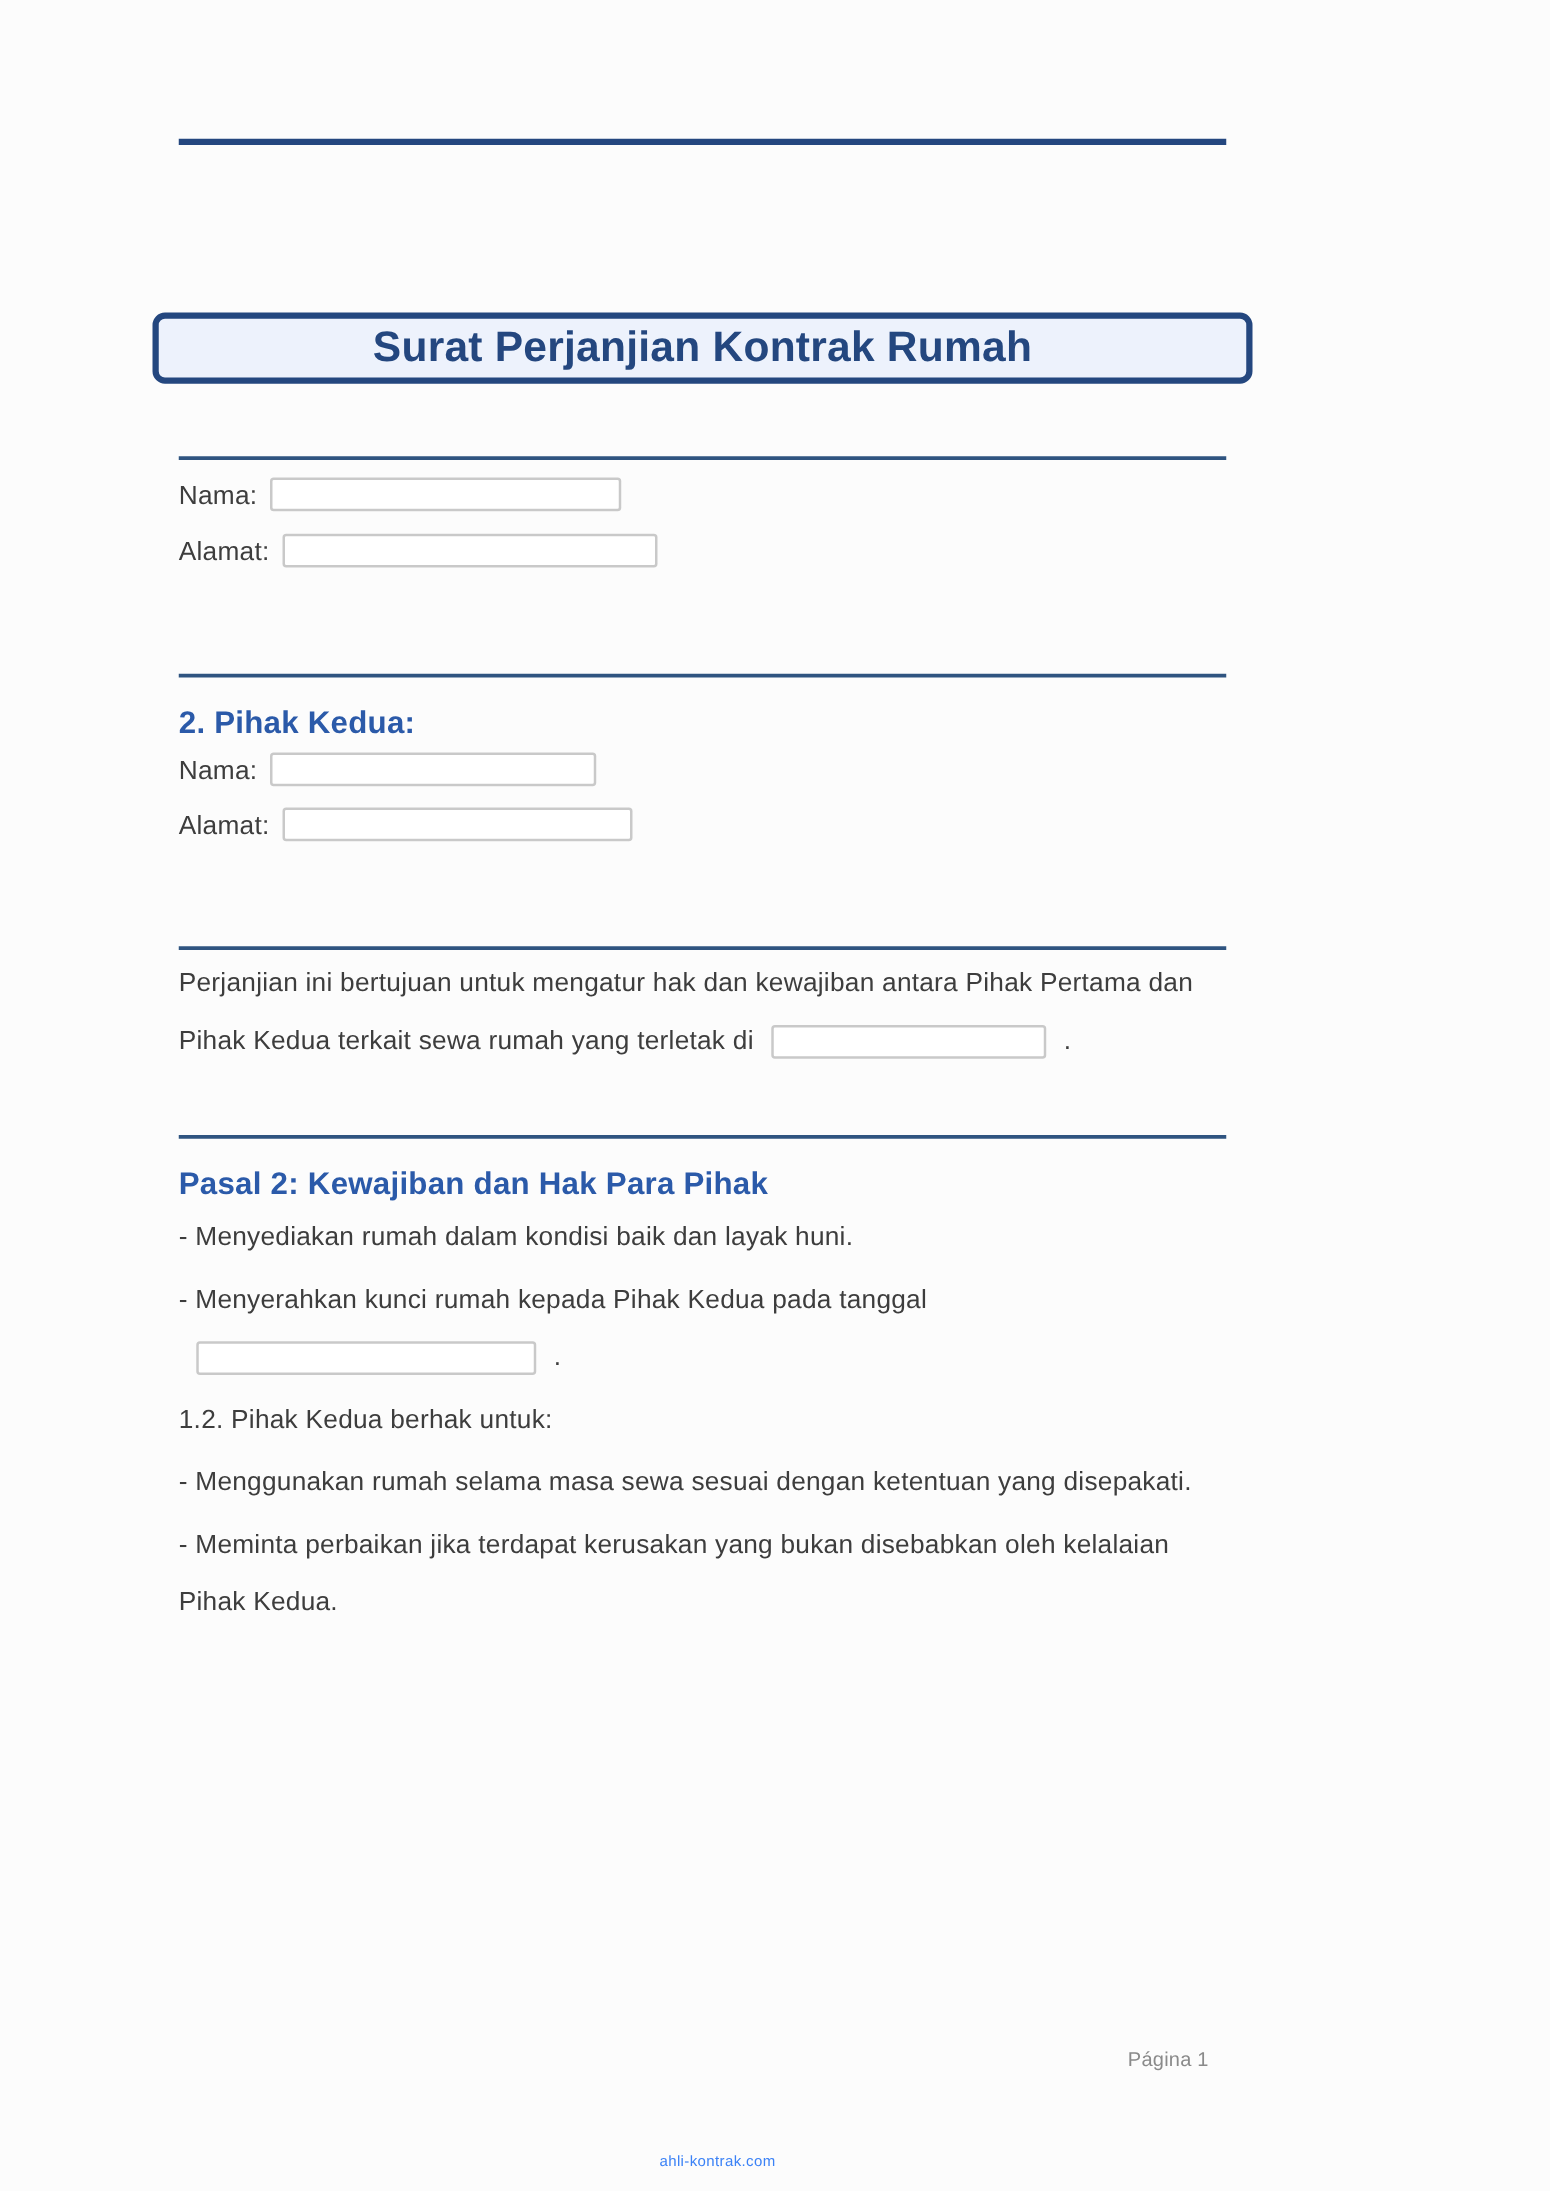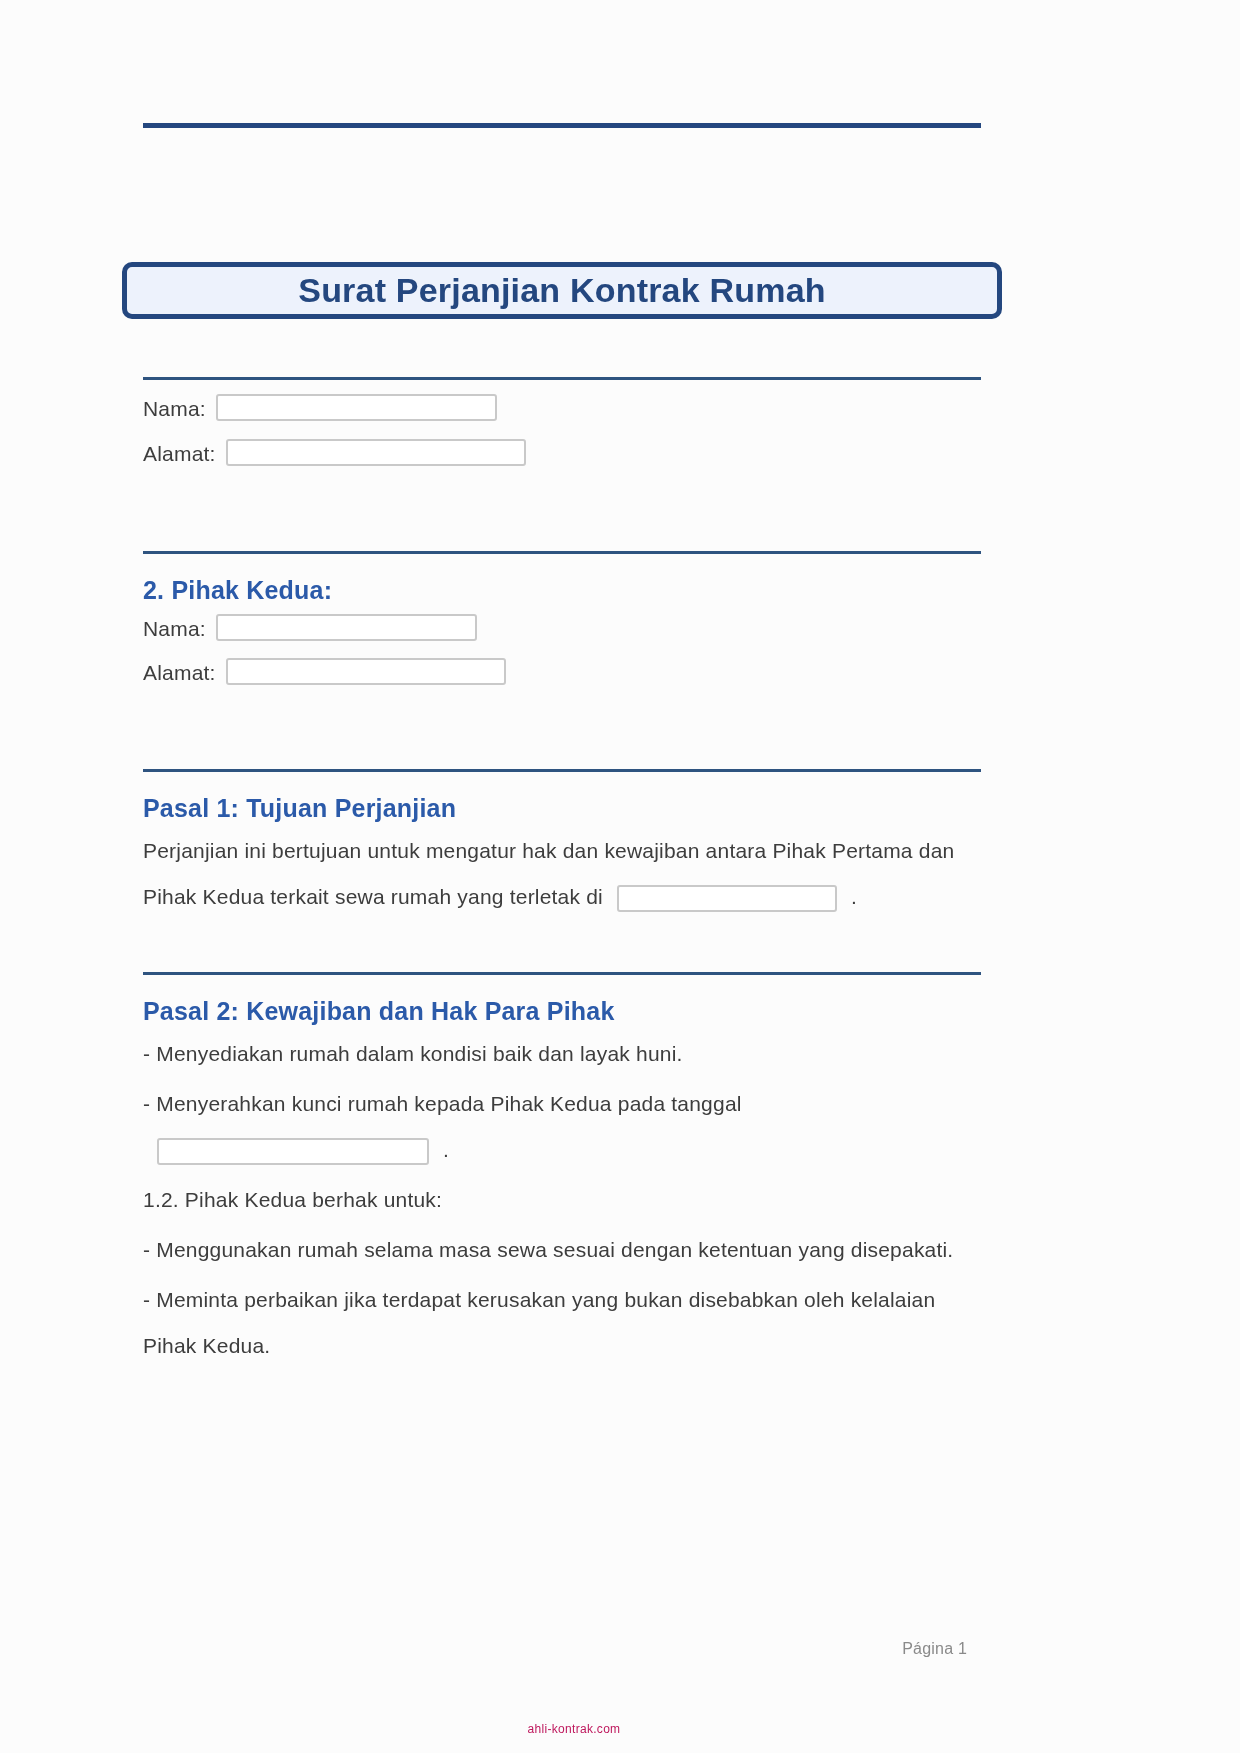--- a/index.html
+++ b/index.html
@@ -4,21 +4,21 @@
 <style>
   * { box-sizing: border-box; margin: 0; padding: 0; }
   html, body { background: #fcfcfc; }
   body { font-family: "Liberation Sans", sans-serif; }
 
   .page {
     position: relative;
     width: 1124px;
     height: 1753px;
     background: #fcfcfc;
-    padding: 12px 143px;
+    padding: 0 143px;
     overflow: hidden;
   }
 
   .top-rule {
     margin-top: 111px;
     height: 5px;
     background: #24477f;
   }
 
   .title-box {
@@ -108,21 +108,21 @@
     color: #8a8a8a;
     letter-spacing: 0.2px;
   }
   .watermark {
     position: absolute;
     top: 1722px;
     left: 0;
     right: 0;
     text-align: center;
     font-size: 12px;
-    color: #be185d;
+    color: #3b82f6;
     letter-spacing: 0.3px;
     margin-left: 24px;
   }
 </style>
 </head>
 <body>
 
 <div class="page">
 
   <div class="top-rule"></div>
@@ -147,21 +147,20 @@
   <div class="row row-nama-2">
     <span>Nama:</span>
     <input type="text" class="fld w261" value="" style="">
   </div>
   <div class="row row-alamat-2">
     <span>Alamat:</span>
     <input type="text" class="fld w280" value="" style="">
   </div>
 
   <div class="rule rule-3"></div>
-  <h2 class="sec">Pasal 1: Tujuan Perjanjian</h2>
   <p class="body"><span>Perjanjian ini bertujuan untuk mengatur hak dan kewajiban antara Pihak Pertama dan Pihak Kedua terkait sewa rumah yang terletak di</span><input type="text" class="fld w220" value="" style=""><span>.</span></p>
 
   <div class="rule rule-4"></div>
   <h2 class="sec">Pasal 2: Kewajiban dan Hak Para Pihak</h2>
   <p class="body">- Menyediakan rumah dalam kondisi baik dan layak huni.</p>
   <p class="body"><span>- Menyerahkan kunci rumah kepada Pihak Kedua pada tanggal</span><input type="text" class="fld w272" value="" style=""><span>.</span></p>
   <p class="body">1.2. Pihak Kedua berhak untuk:</p>
   <p class="body">- Menggunakan rumah selama masa sewa sesuai dengan ketentuan yang disepakati.</p>
   <p class="body">- Meminta perbaikan jika terdapat kerusakan yang bukan disebabkan oleh kelalaian Pihak Kedua.</p>
 

